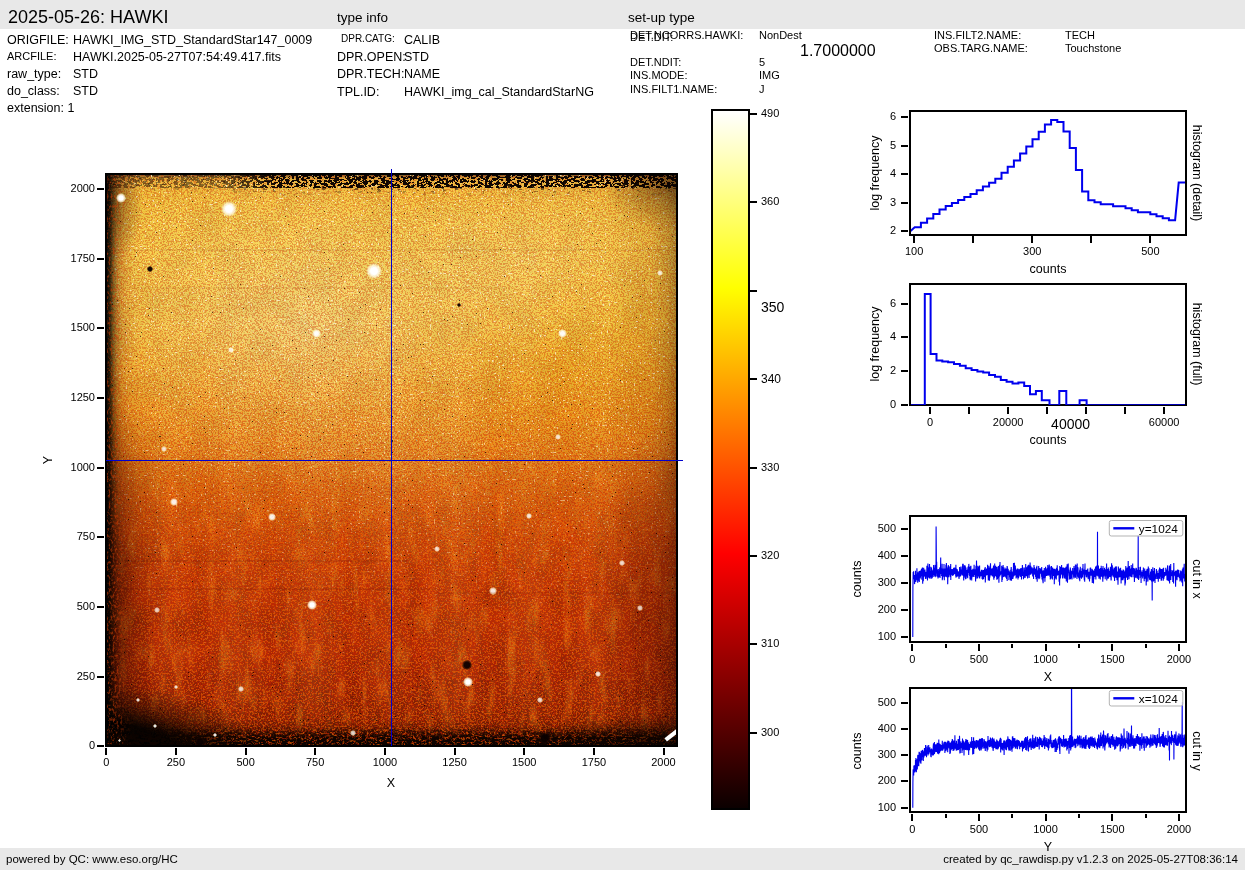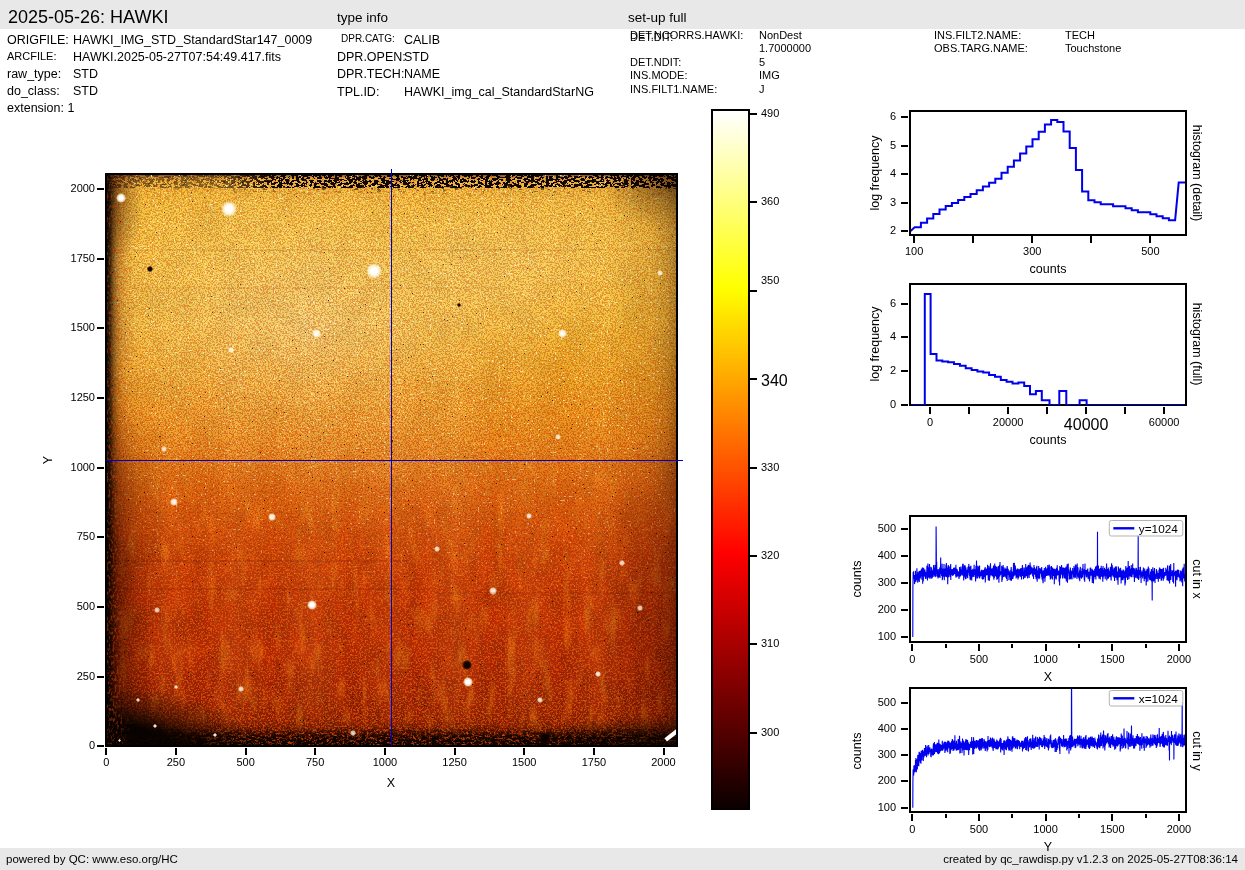--- a/index.html
+++ b/index.html
@@ -8,42 +8,42 @@
 .tick{position:absolute;background:#000}
 .tl{position:absolute;white-space:nowrap;color:#000}
 .rot90{transform:rotate(90deg);transform-origin:center}
 .rotm90{transform:rotate(-90deg);transform-origin:center}
 svg{display:block}
 </style></head><body>
 
 <div class="bar" style="top:0;height:29px"></div>
 <div class="abs" style="left:8px;top:7px;font-size:18px;">2025-05-26: HAWKI</div>
 <div class="abs" style="left:337px;top:10px;font-size:13.5px;">type info</div>
-<div class="abs" style="left:628px;top:10px;font-size:13.5px;">set-up full</div>
+<div class="abs" style="left:628px;top:10px;font-size:13.5px;">set-up type</div>
 <div class="abs" style="left:7px;top:32.5px;font-size:12.5px">ORIGFILE:</div>
 <div class="abs" style="left:73px;top:32.5px;font-size:12.5px">HAWKI_IMG_STD_StandardStar147_0009</div>
 <div class="abs" style="left:7px;top:49.5px;font-size:11px">ARCFILE:</div>
 <div class="abs" style="left:73px;top:49.5px;font-size:12.5px">HAWKI.2025-05-27T07:54:49.417.fits</div>
 <div class="abs" style="left:7px;top:66.5px;font-size:12.5px">raw_type:</div>
 <div class="abs" style="left:73px;top:66.5px;font-size:12.5px">STD</div>
 <div class="abs" style="left:7px;top:83.5px;font-size:12.5px">do_class:</div>
 <div class="abs" style="left:73px;top:83.5px;font-size:12.5px">STD</div>
 <div class="abs" style="left:7px;top:100.5px;font-size:12.5px">extension: 1</div>
 <div class="abs" style="left:341px;top:32.5px;font-size:10px">DPR.CATG:</div>
 <div class="abs" style="left:404px;top:32.5px;font-size:12.5px">CALIB</div>
 <div class="abs" style="left:337px;top:50.2px;font-size:12.5px">DPR.OPEN:</div>
 <div class="abs" style="left:404px;top:50.2px;font-size:12.5px">STD</div>
 <div class="abs" style="left:337px;top:67.3px;font-size:12.5px">DPR.TECH:</div>
 <div class="abs" style="left:404px;top:67.3px;font-size:12.5px">NAME</div>
 <div class="abs" style="left:337px;top:84.6px;font-size:12.5px">TPL.ID:</div>
 <div class="abs" style="left:404px;top:84.6px;font-size:12.5px">HAWKI_img_cal_StandardStarNG</div>
 <div class="abs" style="left:630px;top:28.5px;font-size:11px">DET.NCORRS.HAWKI:</div>
 <div class="abs" style="left:759px;top:28.5px;font-size:11px">NonDest</div>
 <div class="abs" style="left:630px;top:31px;font-size:11px">DET.DIT:</div>
-<div class="abs" style="left:759px;top:42.0px;font-size:11px">1.7000000</div>
+<div class="abs" style="left:800px;top:42.0px;font-size:16px">1.7000000</div>
 <div class="abs" style="left:630px;top:55.5px;font-size:11px">DET.NDIT:</div>
 <div class="abs" style="left:759px;top:55.5px;font-size:11px">5</div>
 <div class="abs" style="left:630px;top:69.0px;font-size:11px">INS.MODE:</div>
 <div class="abs" style="left:759px;top:69.0px;font-size:11px">IMG</div>
 <div class="abs" style="left:630px;top:82.5px;font-size:11px">INS.FILT1.NAME:</div>
 <div class="abs" style="left:759px;top:82.5px;font-size:11px">J</div>
 <div class="abs" style="left:934px;top:28.5px;font-size:11px">INS.FILT2.NAME:</div>
 <div class="abs" style="left:1065px;top:28.5px;font-size:11px">TECH</div>
 <div class="abs" style="left:934px;top:42.0px;font-size:11px">OBS.TARG.NAME:</div>
 <div class="abs" style="left:1065px;top:42.0px;font-size:11px">Touchstone</div>
@@ -288,23 +288,23 @@
 linear-gradient(to bottom, #ffffff 0%, #ffff00 25.4%, #ff0000 63.5%, #0b0000 100%)"></div>
 <div class="tick" style="left:750px;top:731.8px;width:7px;height:2px"></div>
 <div class="tl" style="left:761px;top:725.8px;font-size:11px">300</div>
 <div class="tick" style="left:750px;top:643.4px;width:7px;height:2px"></div>
 <div class="tl" style="left:761px;top:637.4px;font-size:11px">310</div>
 <div class="tick" style="left:750px;top:554.9px;width:7px;height:2px"></div>
 <div class="tl" style="left:761px;top:548.9px;font-size:11px">320</div>
 <div class="tick" style="left:750px;top:466.5px;width:7px;height:2px"></div>
 <div class="tl" style="left:761px;top:460.5px;font-size:11px">330</div>
 <div class="tick" style="left:750px;top:378.1px;width:7px;height:2px"></div>
-<div class="tl" style="left:761px;top:372.1px;font-size:16px">340</div>
+<div class="tl" style="left:761px;top:372.1px;font-size:12px">340</div>
 <div class="tick" style="left:750px;top:289.6px;width:7px;height:2px"></div>
-<div class="tl" style="left:761px;top:274px;font-size:11px">350</div>
+<div class="tl" style="left:761px;top:299px;font-size:14px">350</div>
 <div class="tick" style="left:750px;top:201.2px;width:7px;height:2px"></div>
 <div class="tl" style="left:761px;top:195.2px;font-size:11px">360</div>
 <div class="tick" style="left:750px;top:112.8px;width:7px;height:2px"></div>
 <div class="tl" style="left:761px;top:106.8px;font-size:11px">490</div>
 <div class="axbox" style="left:908.5px;top:110.0px;width:278.0px;height:125.5px"></div>
 <div class="axbox" style="left:908.5px;top:282.5px;width:278.0px;height:123.5px"></div>
 <div class="axbox" style="left:908.5px;top:514.5px;width:278.0px;height:128.0px"></div>
 <div class="axbox" style="left:908.5px;top:687.0px;width:278.0px;height:125.5px"></div>
 <div class="tick" style="left:913.2px;top:236px;width:2px;height:7px"></div>
 <div class="tick" style="left:972.2px;top:236px;width:2px;height:7px"></div>
@@ -329,21 +329,21 @@
 <div class="tl rot90" style="left:1132px;top:166px;width:130px;text-align:center;font-size:12.5px">histogram (detail)</div>
 <div class="tick" style="left:929.1px;top:407px;width:2px;height:7px"></div>
 <div class="tick" style="left:968.1px;top:407px;width:2px;height:7px"></div>
 <div class="tick" style="left:1007.1px;top:407px;width:2px;height:7px"></div>
 <div class="tick" style="left:1046.1px;top:407px;width:2px;height:7px"></div>
 <div class="tick" style="left:1085.1px;top:407px;width:2px;height:7px"></div>
 <div class="tick" style="left:1124.1px;top:407px;width:2px;height:7px"></div>
 <div class="tick" style="left:1163.1px;top:407px;width:2px;height:7px"></div>
 <div class="tl" style="left:895.1px;top:416px;width:70px;text-align:center;font-size:11px">0</div>
 <div class="tl" style="left:973.1px;top:416px;width:70px;text-align:center;font-size:11px">20000</div>
-<div class="tl" style="left:1051.1px;top:416px;width:70px;text-align:center;font-size:16px">40000</div>
+<div class="tl" style="left:1051.1px;top:416px;width:70px;text-align:left;font-size:14px">40000</div>
 <div class="tl" style="left:1129.1px;top:416px;width:70px;text-align:center;font-size:11px">60000</div>
 <div class="tick" style="left:900.5px;top:403.8px;width:7px;height:2px"></div>
 <div class="tl" style="left:856px;top:397.8px;width:40px;text-align:right;font-size:11px">0</div>
 <div class="tick" style="left:900.5px;top:370.1px;width:7px;height:2px"></div>
 <div class="tl" style="left:856px;top:364.1px;width:40px;text-align:right;font-size:11px">2</div>
 <div class="tick" style="left:900.5px;top:336.4px;width:7px;height:2px"></div>
 <div class="tl" style="left:856px;top:330.4px;width:40px;text-align:right;font-size:11px">4</div>
 <div class="tick" style="left:900.5px;top:302.7px;width:7px;height:2px"></div>
 <div class="tl" style="left:856px;top:296.7px;width:40px;text-align:right;font-size:11px">6</div>
 <div class="tl" style="left:1018px;top:433px;width:60px;text-align:center;font-size:12.5px">counts</div>

